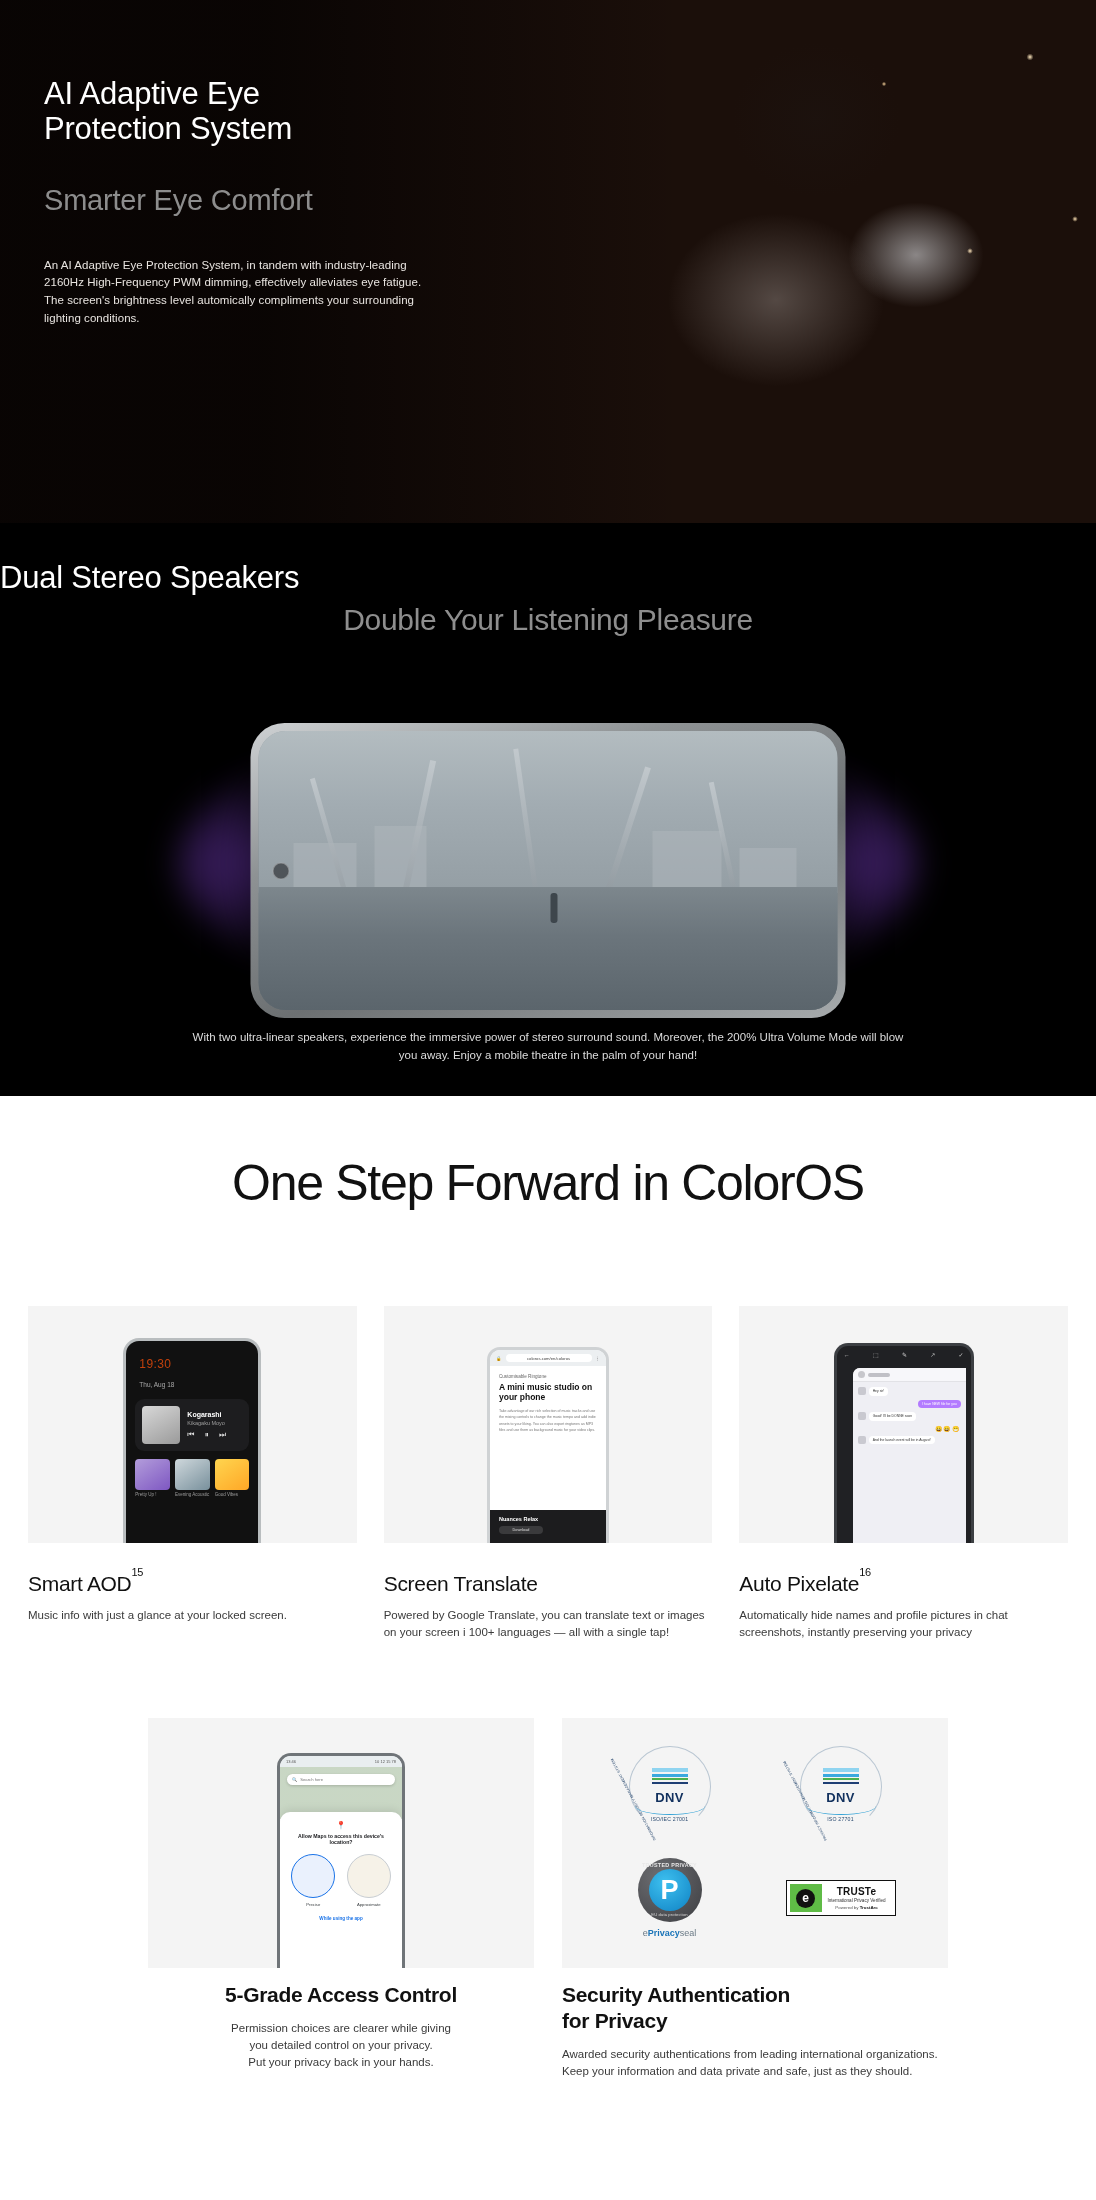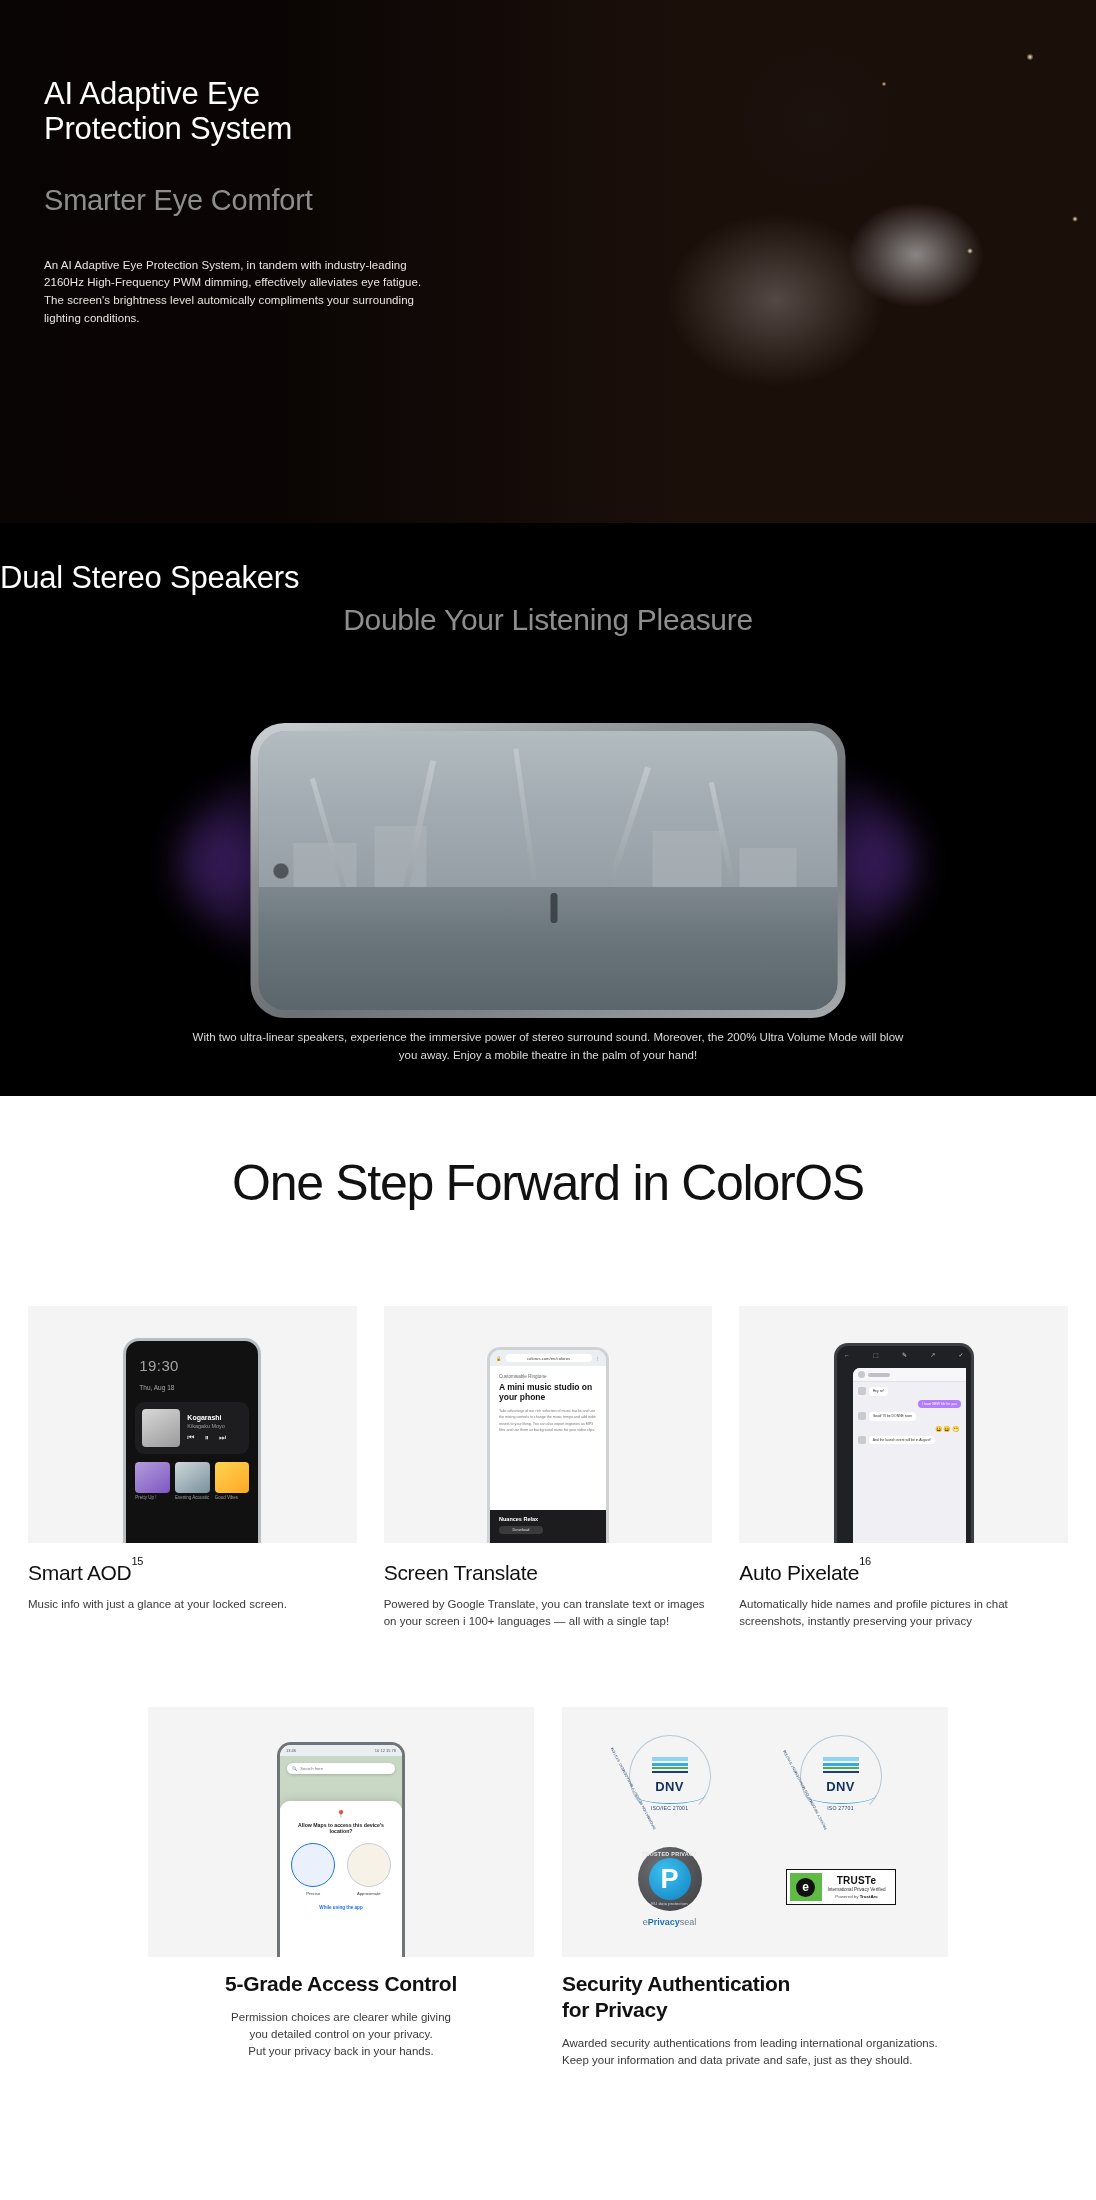--- a/index.html
+++ b/index.html
@@ -139,33 +139,33 @@
 
   .cards3 {
     display:flex; gap:27px; padding:0 28px; margin-top:94px;
   }
   .card { flex:1; }
   .card-media {
     background:#f4f4f4; height:237px; position:relative; overflow:hidden;
     display:flex; align-items:flex-end; justify-content:center;
   }
   .card-h {
-    margin-top:18px; font-size:21px; color:#111; font-weight:400; letter-spacing:-.3px;
+    margin-top:29px; font-size:21px; color:#111; font-weight:400; letter-spacing:-.3px;
   }
   .card-h sup { font-size:11px; top:-.65em; position:relative; }
   .card-p {
     margin-top:11px; font-size:11.5px; line-height:1.5; color:#3a3a3a;
   }
 
   
   .ph-aod {
     width:138px; height:205px; background:#111; border-radius:16px 16px 0 0;
     border:3px solid #b9bdbf; border-bottom:none; position:relative; overflow:hidden;
   }
-  .aod-time { color:#a3a3a3; font-size:15px; margin:16px 0 10px 13px; letter-spacing:.4px; }
+  .aod-time { color:#c2410c; font-size:12px; margin:16px 0 10px 13px; letter-spacing:.4px; }
   .aod-date { color:#a9a9a9; font-size:6.5px; margin:1px 0 0 13px; }
   .aod-card {
     margin:11px 9px 0; background:#1d1d1f; border-radius:9px; padding:7px;
     display:flex; gap:7px; align-items:center;
   }
   .aod-art {
     width:38px; height:38px; border-radius:4px; flex:none;
     background:linear-gradient(150deg,#d8d8d8,#9a9a9a);
   }
   .aod-song { color:#fff; font-size:7px; font-weight:bold; }

